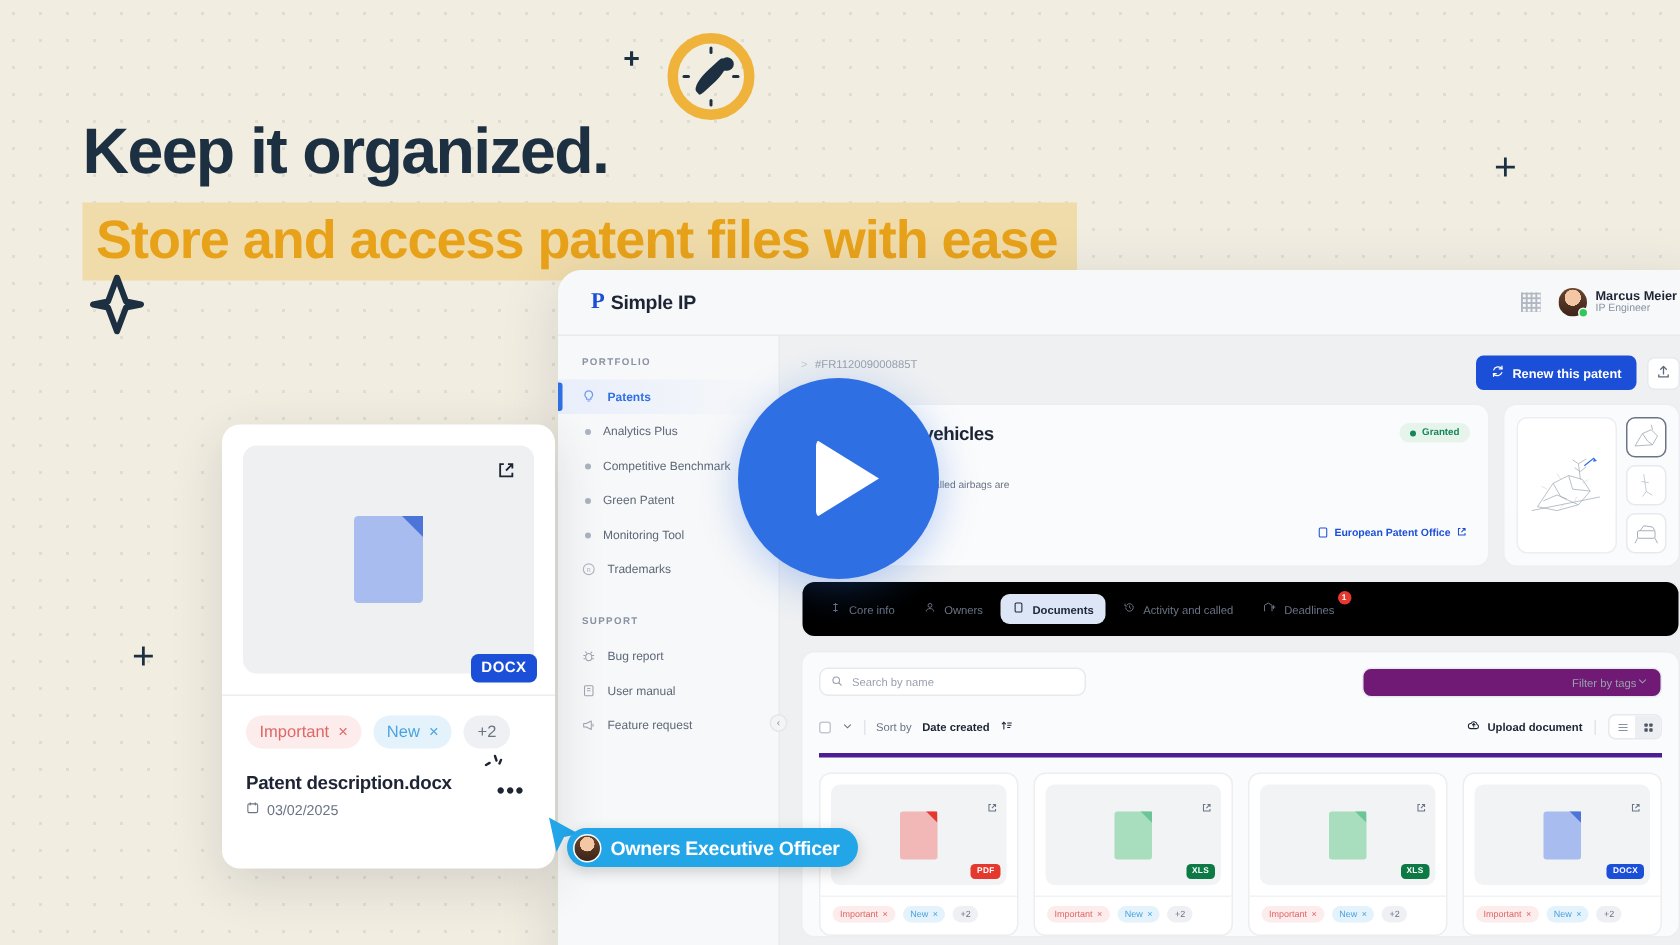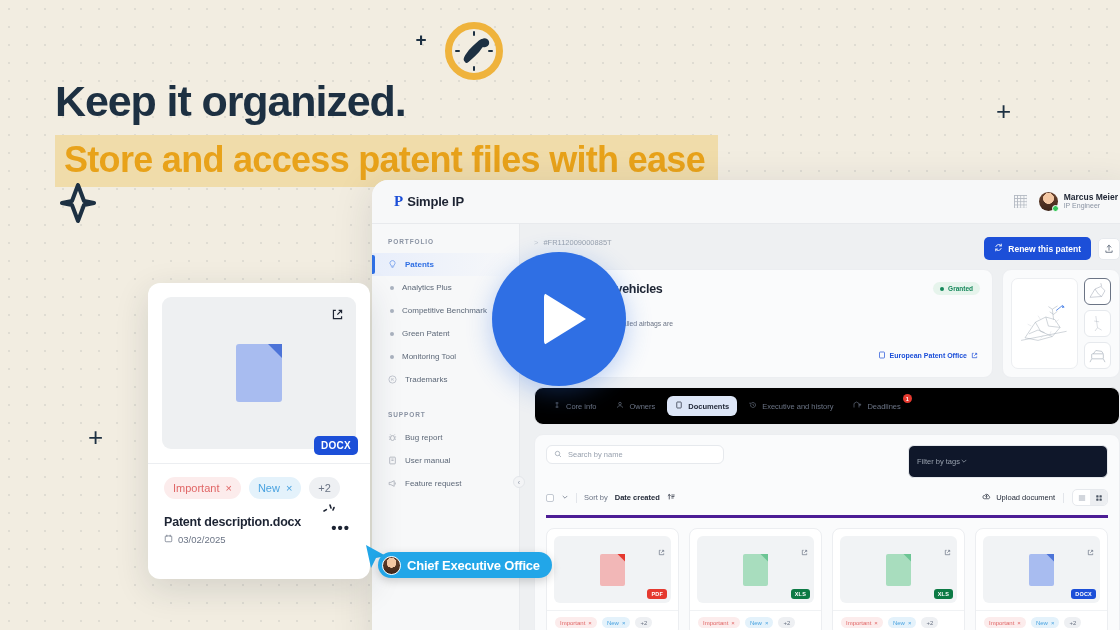--- a/index.html
+++ b/index.html
@@ -217,29 +217,29 @@
   .list-card{
     background:#fafbfc;border:1px solid #eceef1;border-radius:9px;
     margin-top:9px;padding:10px 11px 0 11px;
   }
   .filter-row{display:flex;justify-content:space-between;gap:10px;}
   .search-box{
     width:178px;height:19px;border:1px solid #e6e9ed;border-radius:6px;background:#fff;
     display:flex;align-items:center;gap:6px;padding:0 7px;font-size:7.5px;color:#98a1ae;
   }
   .tag-filter{
-    width:200px;height:33px;border:1px solid #e6e9ed;border-radius:6px;background:#0f172a;
-    display:flex;align-items:center;justify-content:flex-start;padding:0 8px;font-size:7.5px;color:#98a1ae;
+    width:200px;height:20px;border:1px solid #e6e9ed;border-radius:6px;background:#701a75;
+    display:flex;align-items:center;justify-content:flex-end;padding:0 8px;font-size:7.5px;color:#98a1ae;
   }
   .sort-row{display:flex;align-items:center;justify-content:space-between;margin-top:11px;padding-bottom:9px;border-bottom:3px solid #4c1d95;}
   .sort-left{display:flex;align-items:center;gap:7px;font-size:7.5px;color:#6b7485;}
   .cbx{width:8px;height:8px;border:1px solid #c3c9d2;border-radius:2px;background:#fff;}
   .vsep{width:1px;height:10px;background:#e2e5ea;}
   .sort-value{font-weight:bold;color:#1d2433;}
-  .sort-right{display:flex;align-items:center;gap:8px;font-size:7.5px;color:#1d2433;font-weight:normal;}
+  .sort-right{display:flex;align-items:center;gap:8px;font-size:7.5px;color:#1d2433;font-weight:bold;}
   .view-toggle{display:flex;border:1px solid #e6e9ed;border-radius:5px;overflow:hidden;background:#fff;}
   .view-btn{width:17px;height:15px;display:flex;align-items:center;justify-content:center;color:#8a93a3;}
   .view-btn.active{background:#eceef1;color:#4b5563;}
 
   .doc-grid{display:flex;gap:10px;margin-top:10px;}
   .doc-card{
     flex:1;background:#fff;border:1px solid #eceef1;border-radius:8px;overflow:hidden;
   }
   .doc-preview{
     margin:7px;height:67px;background:#f1f3f5;border-radius:6px;position:relative;
@@ -582,21 +582,21 @@
                 <rect x="3.5" y="2" width="9" height="12" rx="1.4" fill="none" stroke="#1d2433" stroke-width="1.4"></rect>
               </svg></span>
           <span>Documents</span>
         </div>
         <div class="tab">
           <span><svg width="8" height="8" viewBox="0 0 16 16">
                 <path d="M3 8a5 5 0 1 0 1.6-3.7" fill="none" stroke="#6b7485" stroke-width="1.3"></path>
                 <path d="M2 3v3h3" fill="none" stroke="#6b7485" stroke-width="1.3"></path>
                 <path d="M8 5.4V8l2 1.4" fill="none" stroke="#6b7485" stroke-width="1.3"></path>
               </svg></span>
-          <span>Executive and history</span>
+          <span>Activity and called</span>
         </div>
         <div class="tab">
           <span><svg width="9" height="8" viewBox="0 0 18 16">
                 <path d="M2 13V5l5-3 5 3v8" fill="none" stroke="#6b7485" stroke-width="1.3"></path>
                 <path d="M14 5v5M11.6 7.4h4.8" stroke="#6b7485" stroke-width="1.3"></path>
               </svg></span>
           <span>Deadlines</span>
           <span class="notif">1</span>
         </div>
       </div>
@@ -832,18 +832,18 @@
   <div class="fc-dots">•••</div>
 </div>
 
 <div class="cursor">
   <svg width="28" height="28" viewBox="0 0 28 28">
     <path d="M4 2 L24 13 L14 15 L9 25 Z" fill="#22a6e8"></path>
   </svg>
 </div>
 <div class="ceo-badge">
   <span class="ceo-avatar"></span>
-  <span class="ceo-text">Chief Executive Office</span>
+  <span class="ceo-text">Owners Executive Officer</span>
 </div>
 
 <div class="play-btn">
   <div class="play-tri"></div>
 </div>
 
 </body></html>

